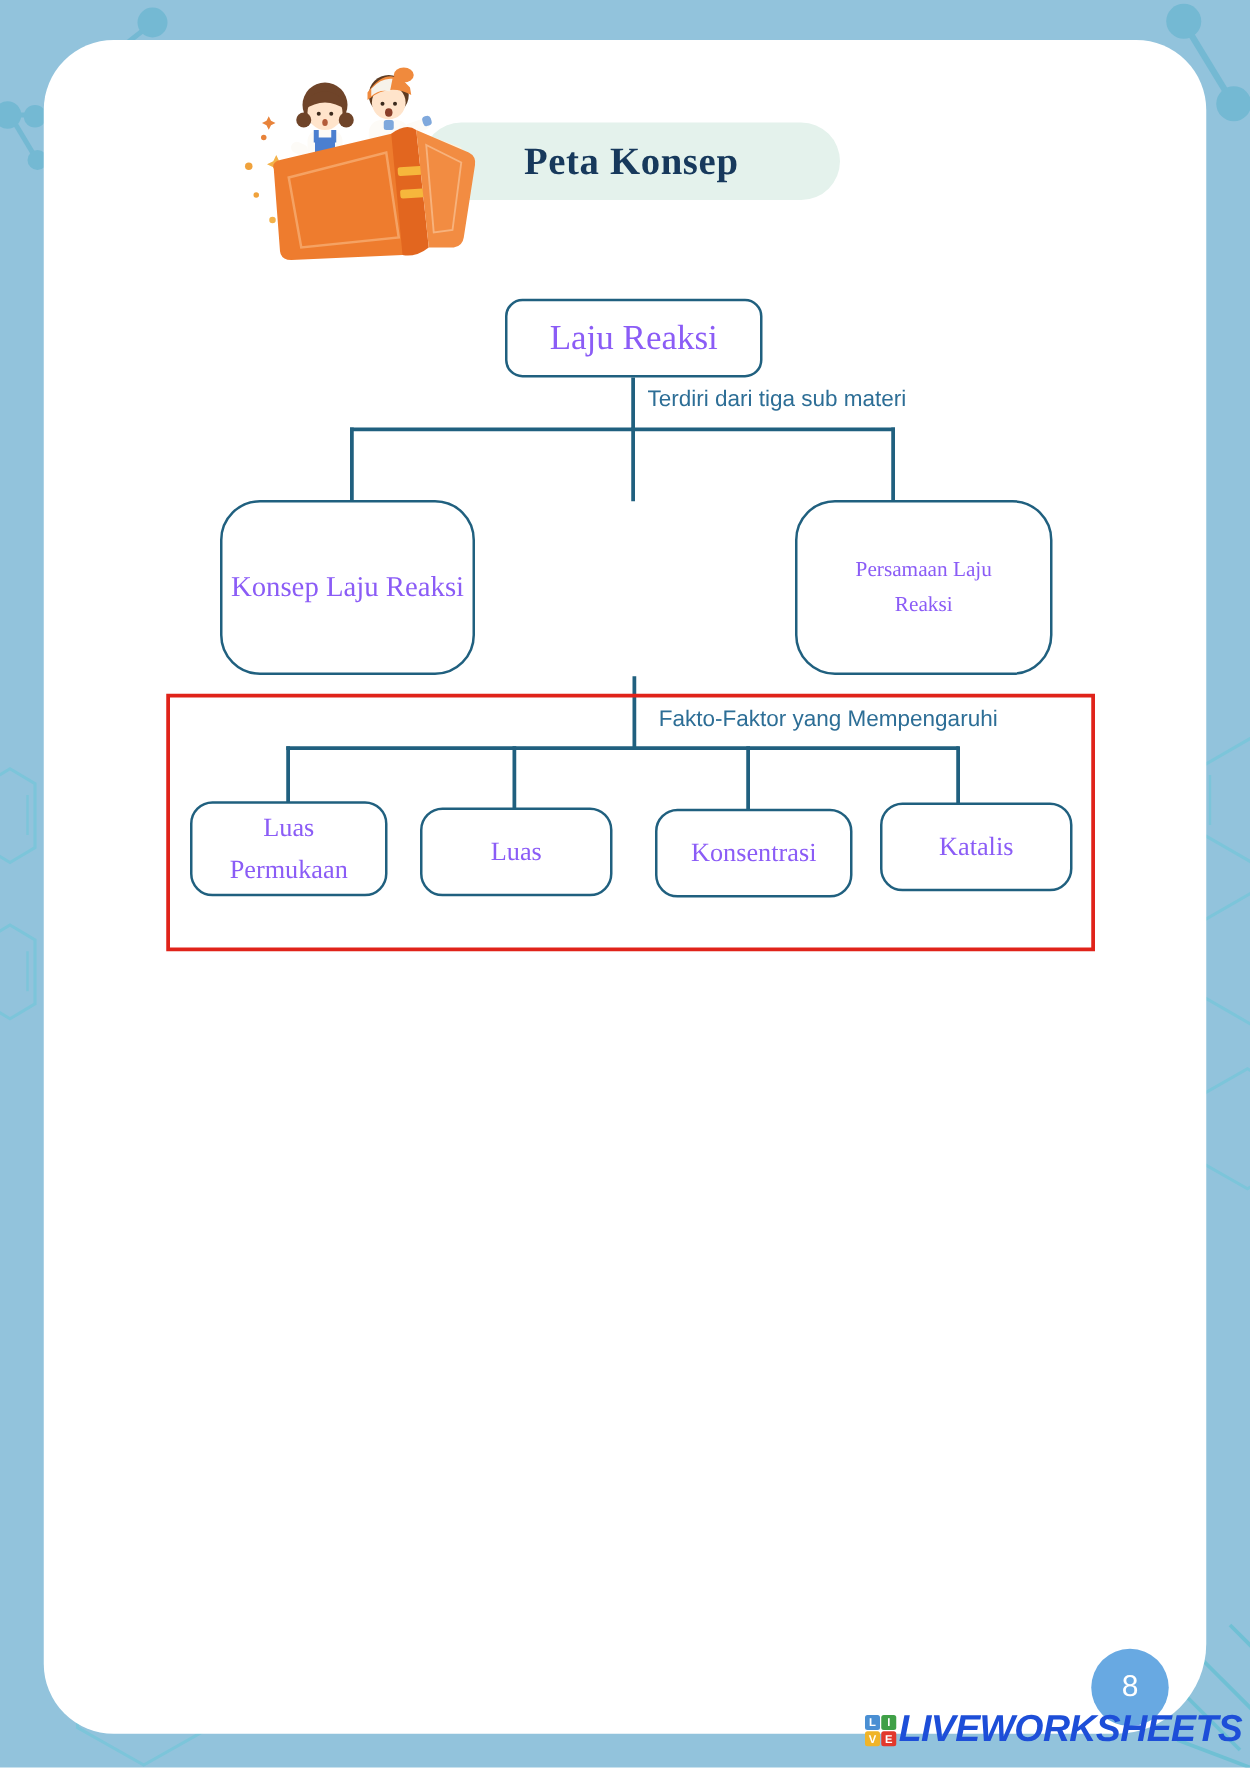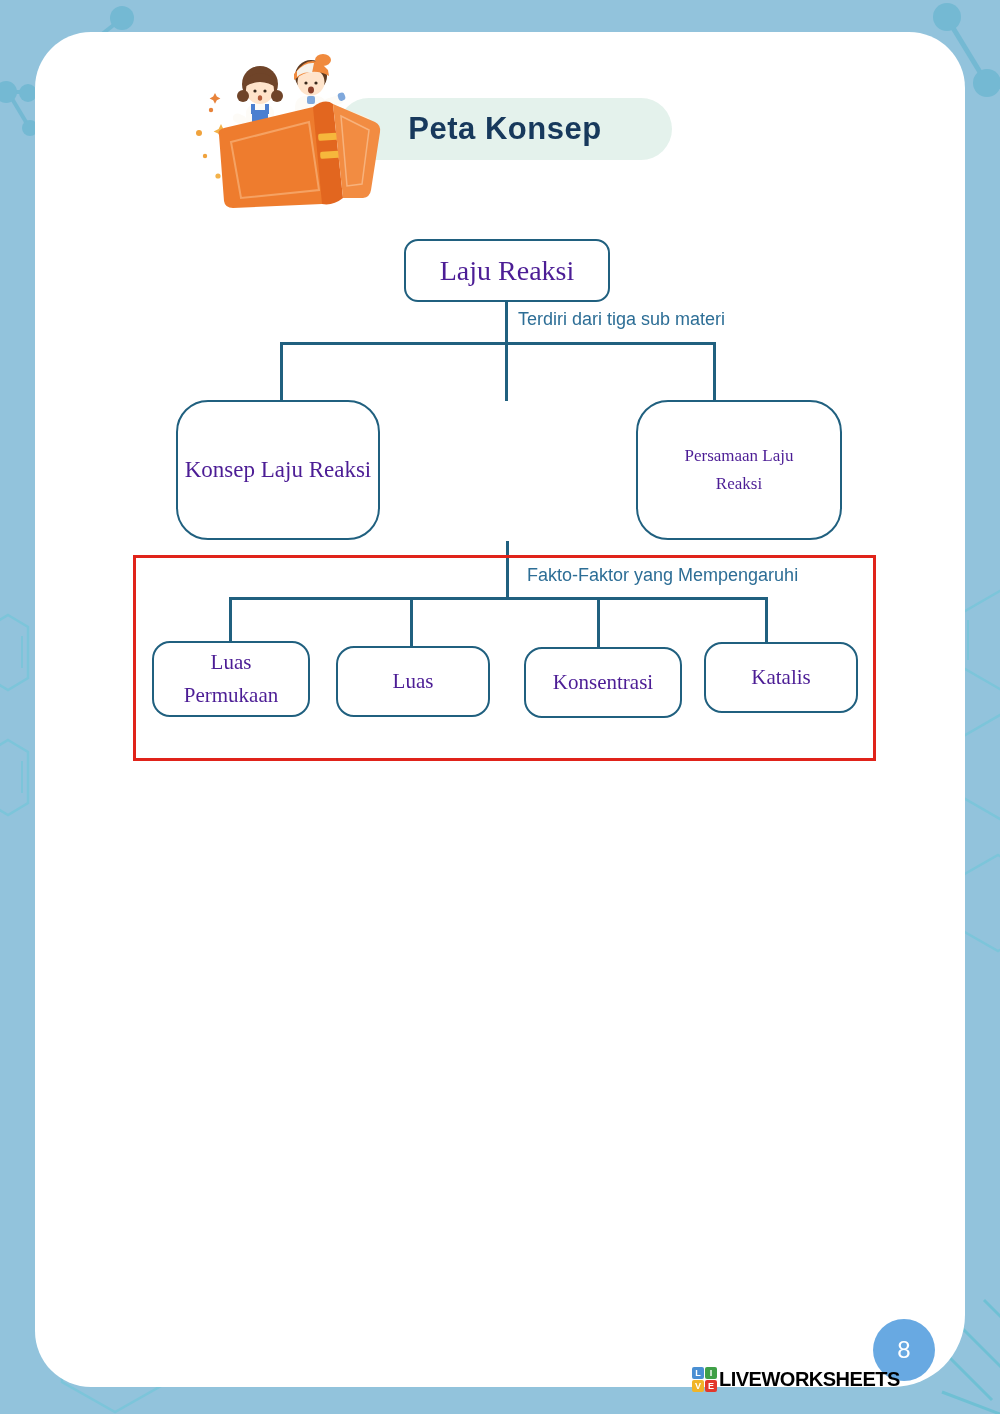--- a/index.html
+++ b/index.html
@@ -20,29 +20,29 @@
 
   
   .illustration{position:absolute;left:150px;top:6px;width:210px;height:170px;z-index:3;}
   .title-pill{
     position:absolute;left:303px;top:66px;width:334px;height:62px;
     background:#e4f2ec;border-radius:32px;
     display:flex;align-items:center;justify-content:center;z-index:2;
   }
   .title-pill span{
     color:#17395c;font-size:31px;font-weight:bold;letter-spacing:.5px;
-    font-family:Liberation Sans, sans-serif;
+    font-family:Liberation Serif, serif;
   }
 
   
   .diagram{position:absolute;left:0;top:0;width:930px;height:1355px;}
   .node{
     position:absolute;background:#ffffff;border:2.5px solid #20607f;
     display:flex;align-items:center;justify-content:center;text-align:center;
-    color:#4c1d95;font-family:"Liberation Serif", serif;z-index:3;box-sizing:border-box;
+    color:#8b5cf6;font-family:"Liberation Serif", serif;z-index:3;box-sizing:border-box;
   }
   
   .n-root{left:369px;top:207px;width:206px;height:63px;border-radius:14px;font-size:28px;}
   .n-l1a{left:141px;top:368px;width:204px;height:140px;border-radius:32px;font-size:23px;line-height:1.65;}
   .n-l1b{left:370px;top:368px;width:208px;height:142px;border-radius:26px;font-size:23px;line-height:1.6;padding:0 24px;}
   .n-l1c{left:601px;top:368px;width:206px;height:140px;border-radius:32px;font-size:17px;line-height:1.65;padding:0 28px;}
   .n-f0{left:117px;top:609px;width:158px;height:76px;border-radius:18px;font-size:21px;line-height:1.55;padding:0 32px;}
   .n-f1{left:301px;top:614px;width:154px;height:71px;border-radius:18px;font-size:21px;}
   .n-f2{left:489px;top:615px;width:158px;height:71px;border-radius:18px;font-size:21px;}
   .n-f3{left:669px;top:610px;width:154px;height:71px;border-radius:18px;font-size:21px;}
@@ -79,22 +79,22 @@
   .page-badge span{color:#ffffff;font-size:24px;font-family:"Liberation Sans", sans-serif;}
 
   .brand{position:absolute;left:692px;top:1367px;display:flex;align-items:center;z-index:5;}
   .brand-squares{display:grid;grid-template-columns:12px 12px;grid-template-rows:12px 12px;gap:1px;margin-right:2px;}
   .sq{display:flex;align-items:center;justify-content:center;color:#ffffff;
       font-size:9px;font-weight:bold;border-radius:2px;font-family:"Liberation Sans", sans-serif;}
   .sq-l{background:#4a8fd3;}
   .sq-i{background:#3fa047;}
   .sq-v{background:#f0b428;}
   .sq-e{background:#e2382c;}
-  .brand-text{color:#000000;font-size:20px;font-weight:bold;letter-spacing:-0.5px;
-      font-family:"Liberation Sans", sans-serif;}
+  .brand-text{color:#1d4ed8;font-size:30px;font-weight:bold;letter-spacing:-0.5px;
+      font-family:"Liberation Sans", sans-serif;font-style:italic;}
 </style>
 </head>
 <body>
 
 <svg class="bg-decor" viewBox="0 0 1000 1414">
   <g fill="#74b9d3" stroke="#74b9d3">
     <line x1="120" y1="20" x2="83" y2="49" stroke-width="4"></line>
     <circle cx="122" cy="18" r="12" stroke="none"></circle>
     <circle cx="81" cy="51" r="10" stroke="none"></circle>
     <line x1="8" y1="92" x2="29" y2="127" stroke-width="4"></line>

